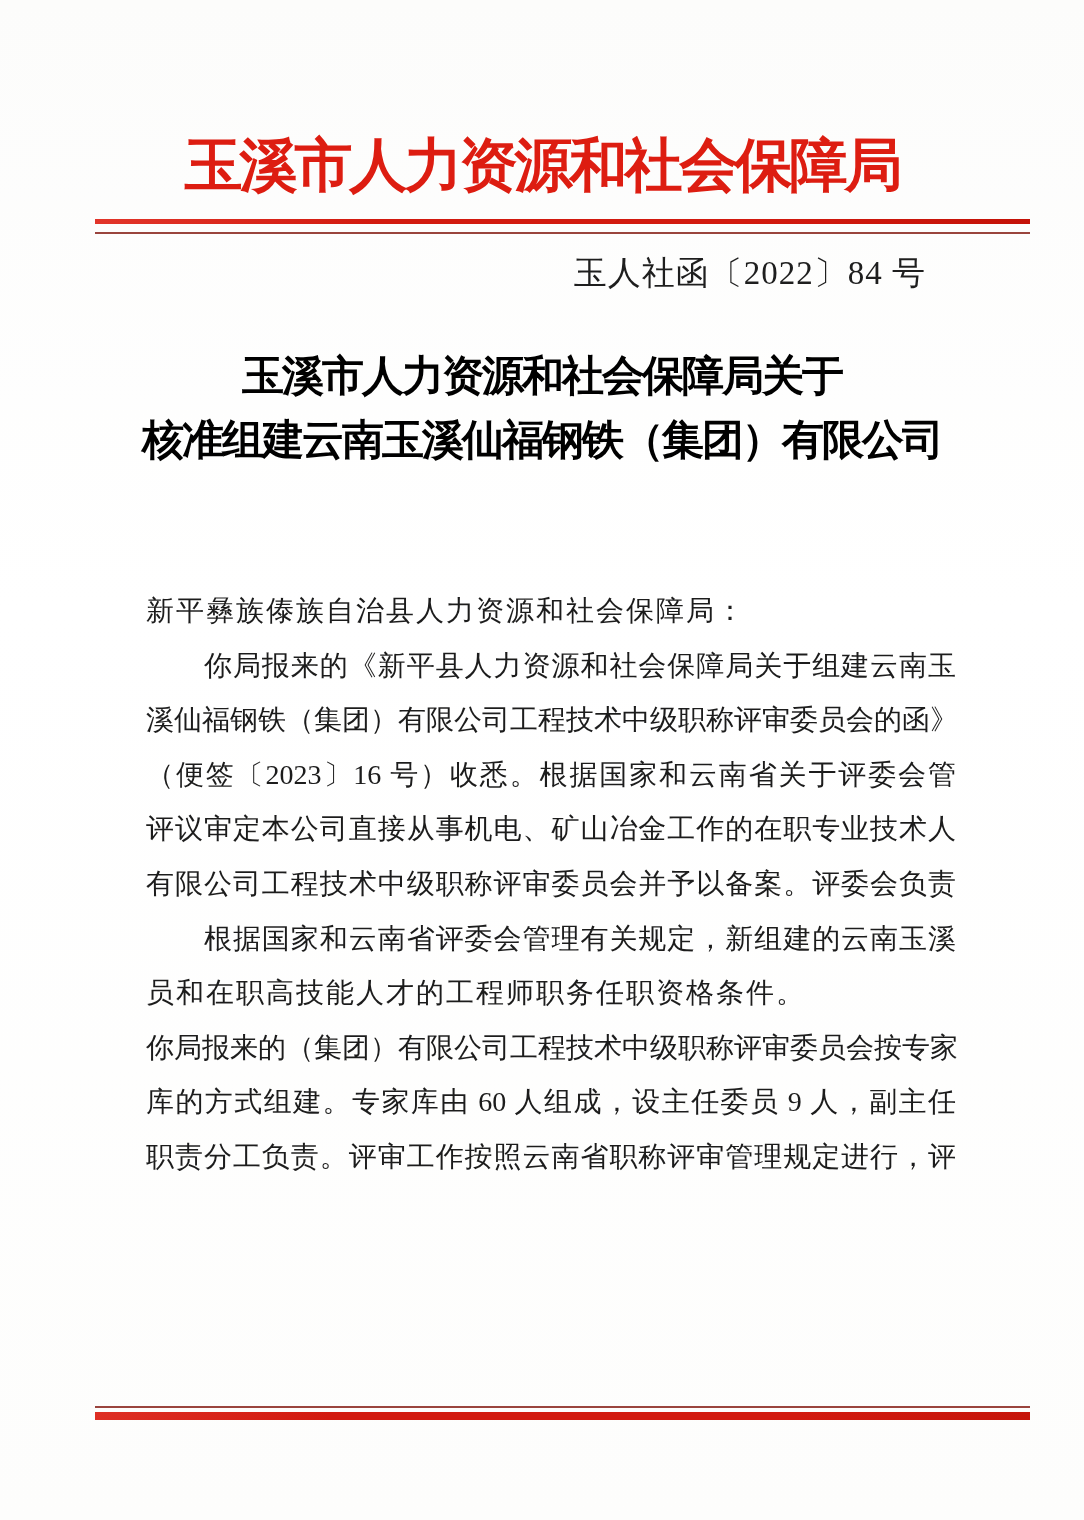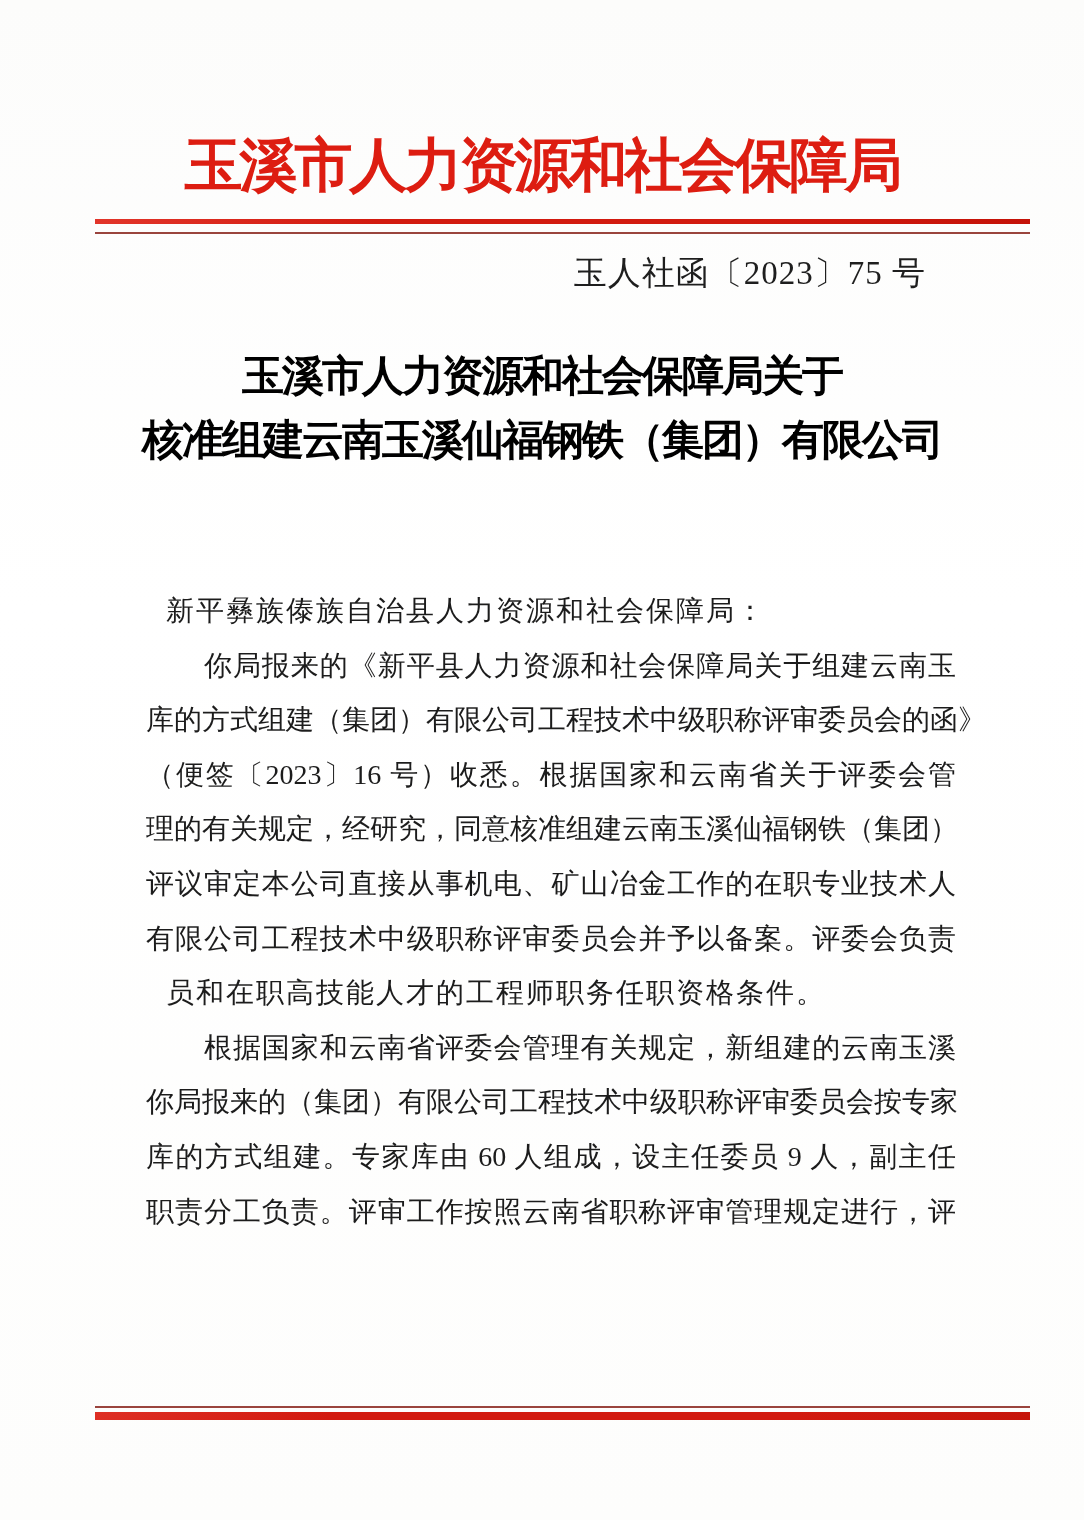--- a/index.html
+++ b/index.html
@@ -84,21 +84,20 @@
     text-align-last: justify;
     text-justify: inter-character;
     white-space: nowrap;
   }
   
   .body-line:nth-child(1),
   .body-line:nth-child(8) {
     text-align: left;
     text-align-last: left;
     letter-spacing: 2px;
-    margin-left: 20px;
   }
   .rule-bottom-thin {
     top: 1406px;
     height: 2px;
     background: var(--rule_dark, #9a443d);
   }
   .rule-bottom-thick {
     top: 1412px;
     height: 8px;
     background: linear-gradient(90deg, #de2f24, var(--rule_bright, #d21a0f) 25%, var(--rule_bright, #d21a0f) 75%, #c6150a);
@@ -107,37 +106,36 @@
 </head>
 <body>
 
 <div class="page">
 
   <div class="letterhead">玉溪市人力资源和社会保障局</div>
 
   <div class="rule rule-top-thick"></div>
   <div class="rule rule-top-thin"></div>
 
-  <div class="doc-number">玉人社函〔2023〕75 号</div>
+  <div class="doc-number">玉人社函〔2022〕84 号</div>
 
   <div class="doc-title">
     <div class="title-line">玉溪市人力资源和社会保障局关于</div>
     <div class="title-line">核准组建云南玉溪仙福钢铁（集团）有限公司</div>
   </div>
 
   <div class="body">
       <div class="body-line">新平彝族傣族自治县人力资源和社会保障局：</div>
       <div class="body-line">　　你局报来的《新平县人力资源和社会保障局关于组建云南玉</div>
-      <div class="body-line">库的方式组建（集团）有限公司工程技术中级职称评审委员会的函》</div>
+      <div class="body-line">溪仙福钢铁（集团）有限公司工程技术中级职称评审委员会的函》</div>
       <div class="body-line">（便签〔2023〕16 号）收悉。根据国家和云南省关于评委会管</div>
-      <div class="body-line">理的有关规定，经研究，同意核准组建云南玉溪仙福钢铁（集团）</div>
       <div class="body-line">评议审定本公司直接从事机电、矿山冶金工作的在职专业技术人</div>
       <div class="body-line">有限公司工程技术中级职称评审委员会并予以备案。评委会负责</div>
+      <div class="body-line">　　根据国家和云南省评委会管理有关规定，新组建的云南玉溪</div>
       <div class="body-line">员和在职高技能人才的工程师职务任职资格条件。</div>
-      <div class="body-line">　　根据国家和云南省评委会管理有关规定，新组建的云南玉溪</div>
       <div class="body-line">你局报来的（集团）有限公司工程技术中级职称评审委员会按专家</div>
       <div class="body-line">库的方式组建。专家库由 60 人组成，设主任委员 9 人，副主任</div>
       <div class="body-line">职责分工负责。评审工作按照云南省职称评审管理规定进行，评</div>
     </div>
 
   <div class="rule rule-bottom-thin"></div>
   <div class="rule rule-bottom-thick"></div>
 
 </div>
 

